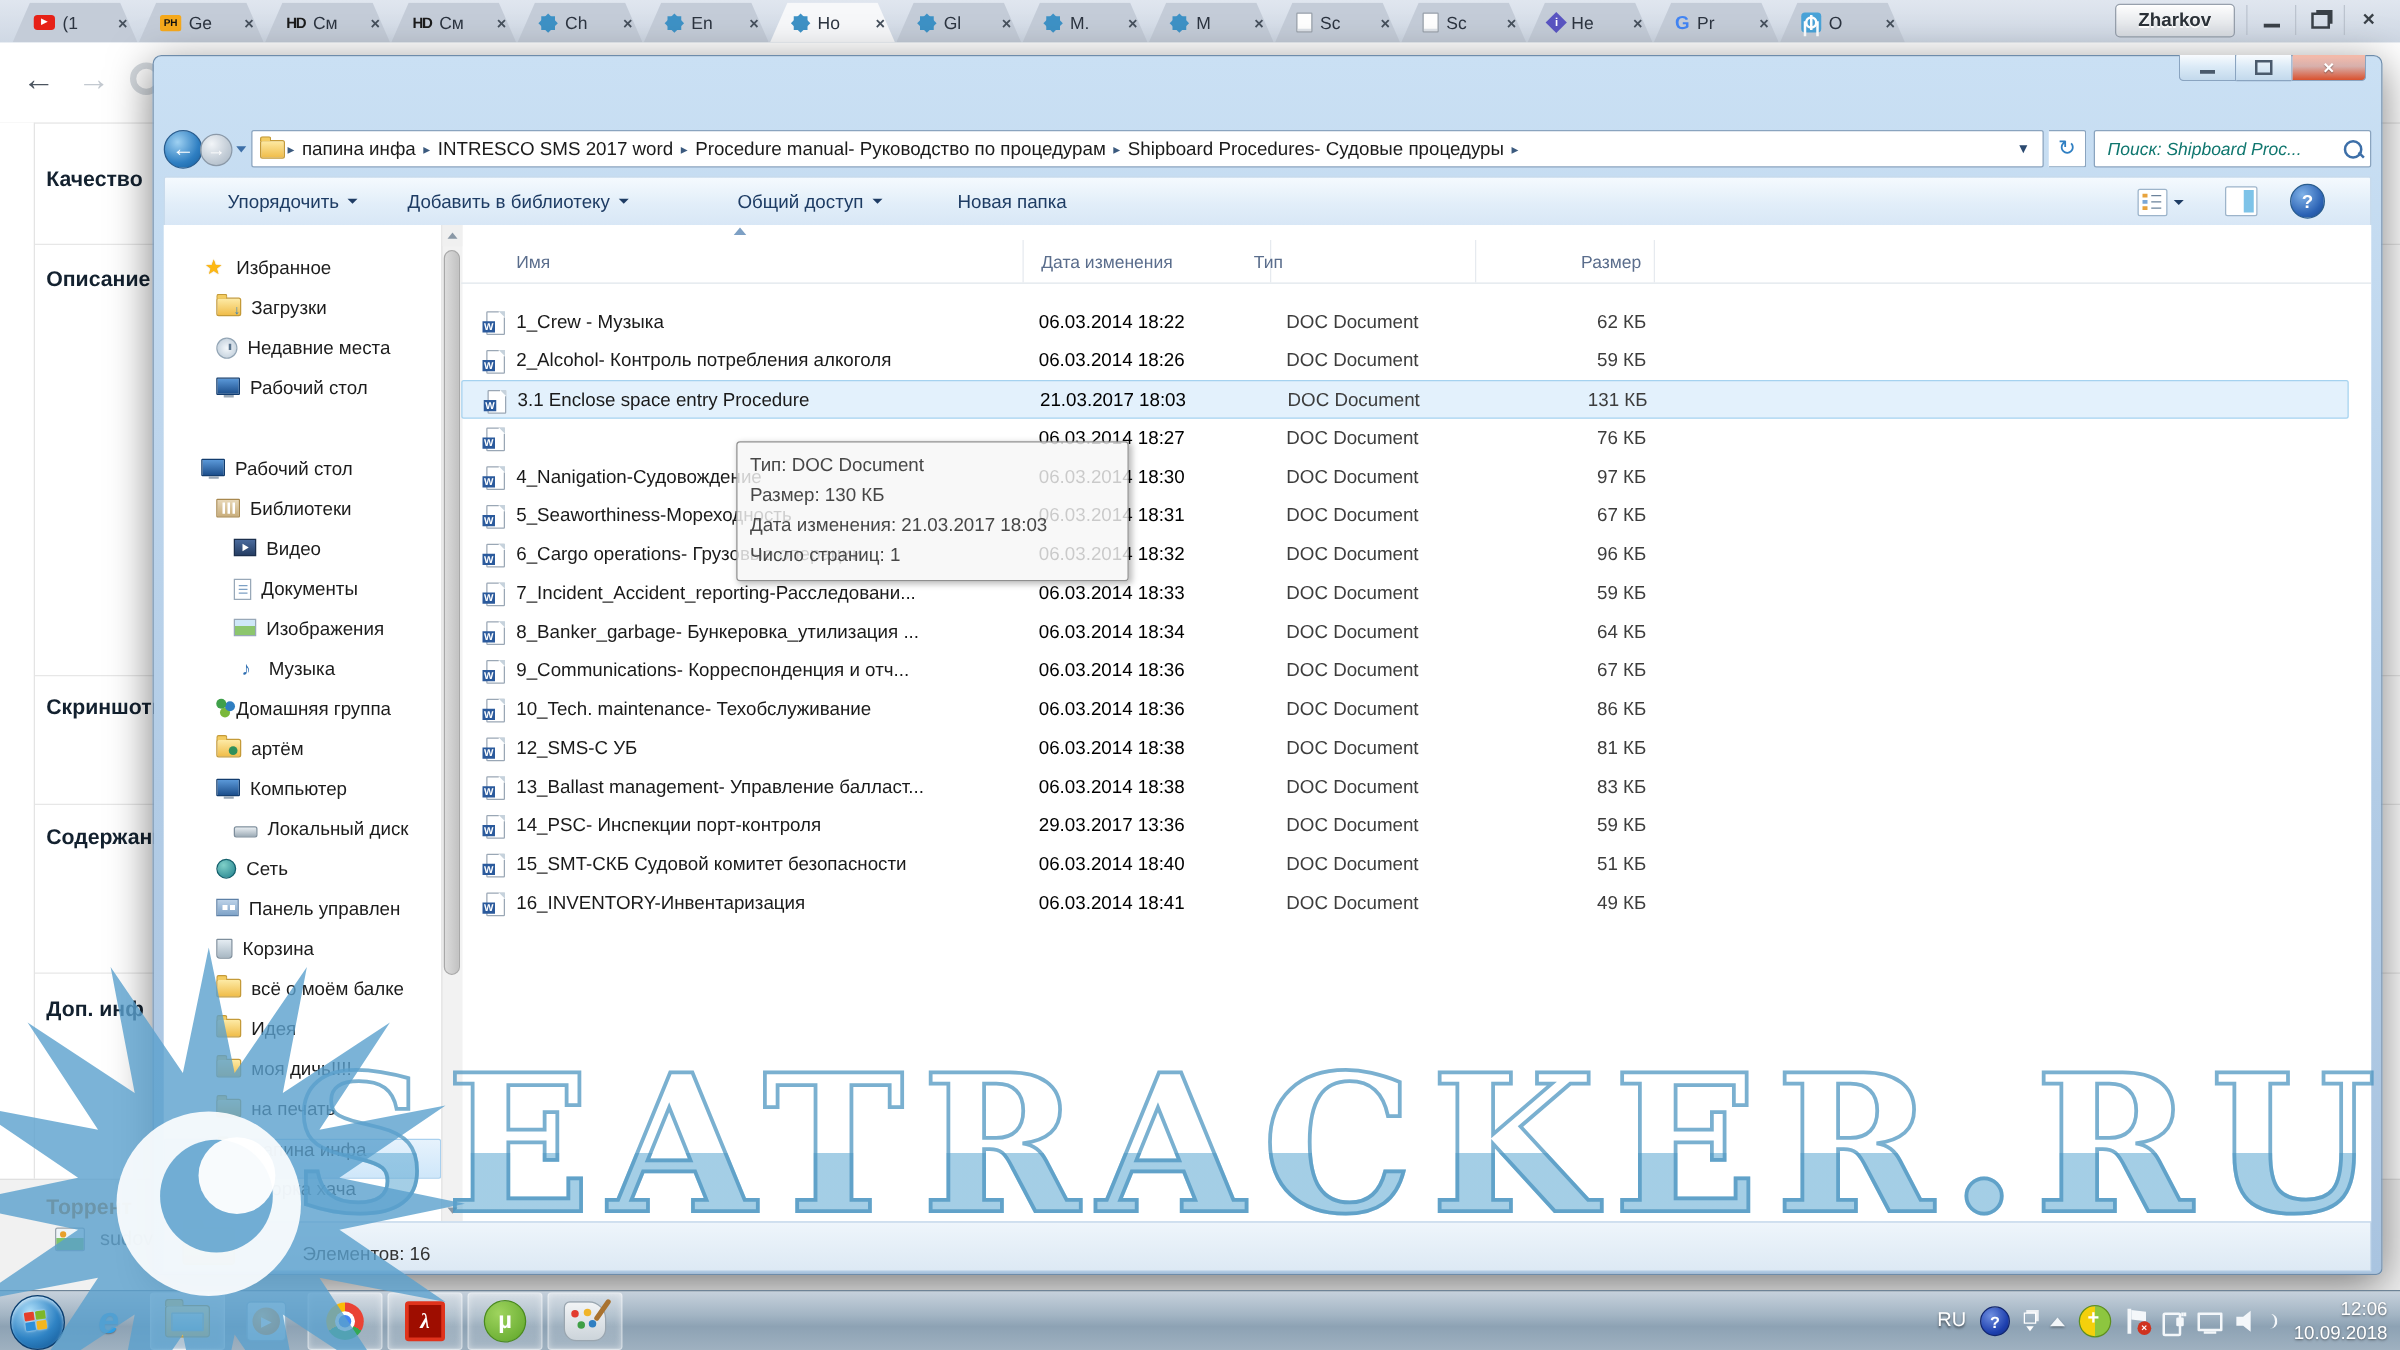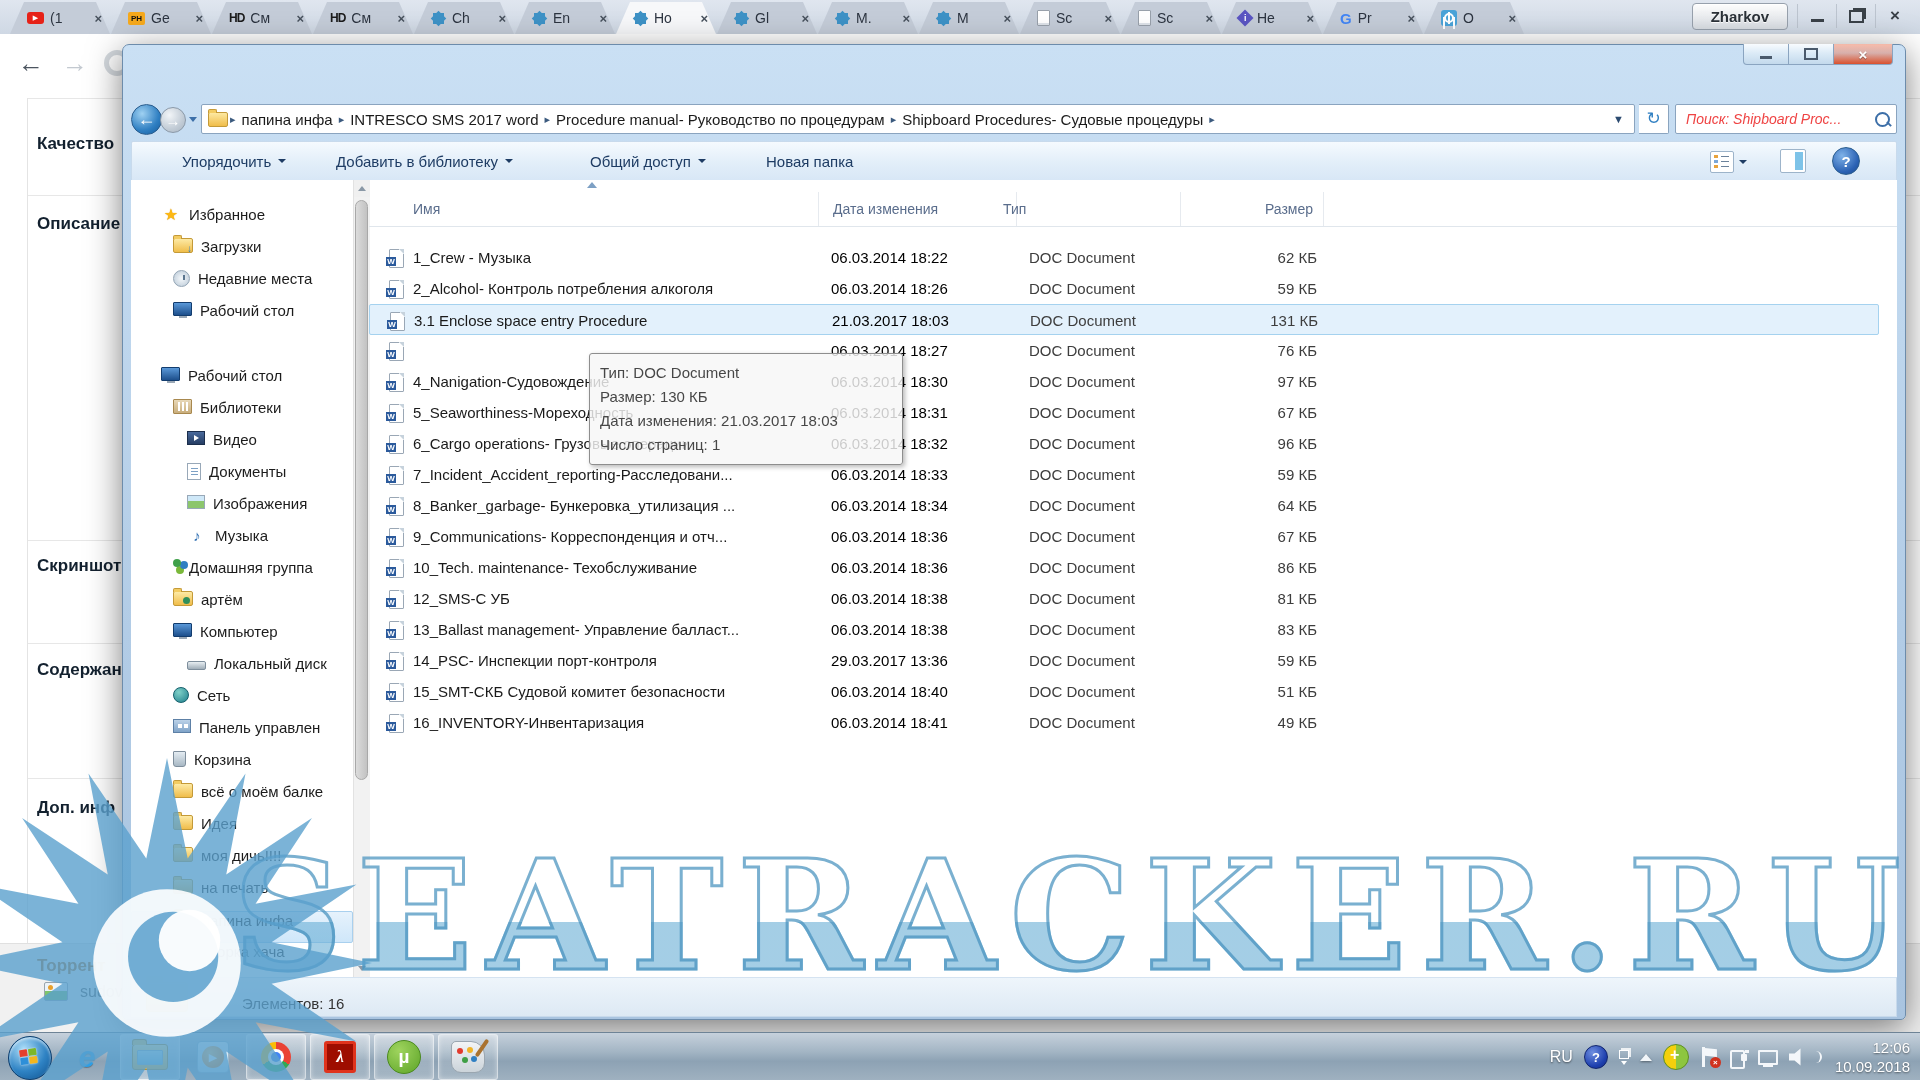--- a/index.html
+++ b/index.html
@@ -99,21 +99,21 @@
     background:#f3cc62;border:1px solid #c49a38;border-bottom:none;border-radius:2px 2px 0 0;}
   .crumb{padding:0 6px;white-space:nowrap;cursor:pointer;}
   .csep{color:#3b5a7e;font-size:11px;}
   .addr-dd{margin-left:auto;padding:0 10px;color:#2b4a70;font-size:11px;}
   .refreshbtn{position:absolute;left:1516px;top:59px;width:30px;height:30px;background:#fff;
     border:1px solid #8aa4bf;border-left:none;border-radius:0 2px 2px 0;box-sizing:border-box;
     color:#2f7fc2;font-size:17px;text-align:center;line-height:28px;}
   .searchbox{position:absolute;left:1552px;top:59px;width:222px;height:30px;background:#fff;
     border:1px solid #8aa4bf;border-radius:2px;box-sizing:border-box;display:flex;align-items:center;
     padding:0 6px 0 10px;}
-  .search-ph{flex:1;font-size:14px;font-style:italic;color:#ef4444;white-space:nowrap;overflow:hidden;}
+  .search-ph{flex:1;font-size:14px;font-style:italic;color:#0f766e;white-space:nowrap;overflow:hidden;}
   .mag{width:11px;height:11px;border:2px solid #3d6fa8;border-radius:50%;position:relative;flex:0 0 auto;}
   .mag::after{content:"";position:absolute;left:9px;top:9px;width:6px;height:2px;background:#3d6fa8;
     transform:rotate(45deg);}
 
   .cmdbar{position:absolute;left:8px;right:8px;top:96px;height:40px;
     background:linear-gradient(#f5fafe,#e2eef9 55%,#d8e7f6);border:1px solid #c8daec;
     border-radius:2px 2px 0 0;box-sizing:border-box;}
   .cmdbtn{position:absolute;top:0;height:100%;display:flex;align-items:center;gap:7px;
     font-size:15px;color:#1e3c64;padding:0 10px;cursor:pointer;}
   .cmd-caret{width:0;height:0;border-left:4px solid transparent;border-right:4px solid transparent;
@@ -497,21 +497,21 @@
     <div class="searchbox">
       <span class="search-ph">Поиск: Shipboard Proc...</span>
       <span class="mag"></span>
     </div>
 
     <div class="cmdbar">
       <span class="cmdbtn" style="left:40px">
         <span>Упорядочить</span>
         <span class="cmd-caret"></span>
       </span>
-      <span class="cmdbtn" style="left:194px">
+      <span class="cmdbtn" style="left:184px">
         <span>Добавить в библиотеку</span>
         <span class="cmd-caret"></span>
       </span>
       <span class="cmdbtn" style="left:448px">
         <span>Общий доступ</span>
         <span class="cmd-caret"></span>
       </span>
       <span class="cmdbtn" style="left:624px">
         <span>Новая папка</span>
       </span>

